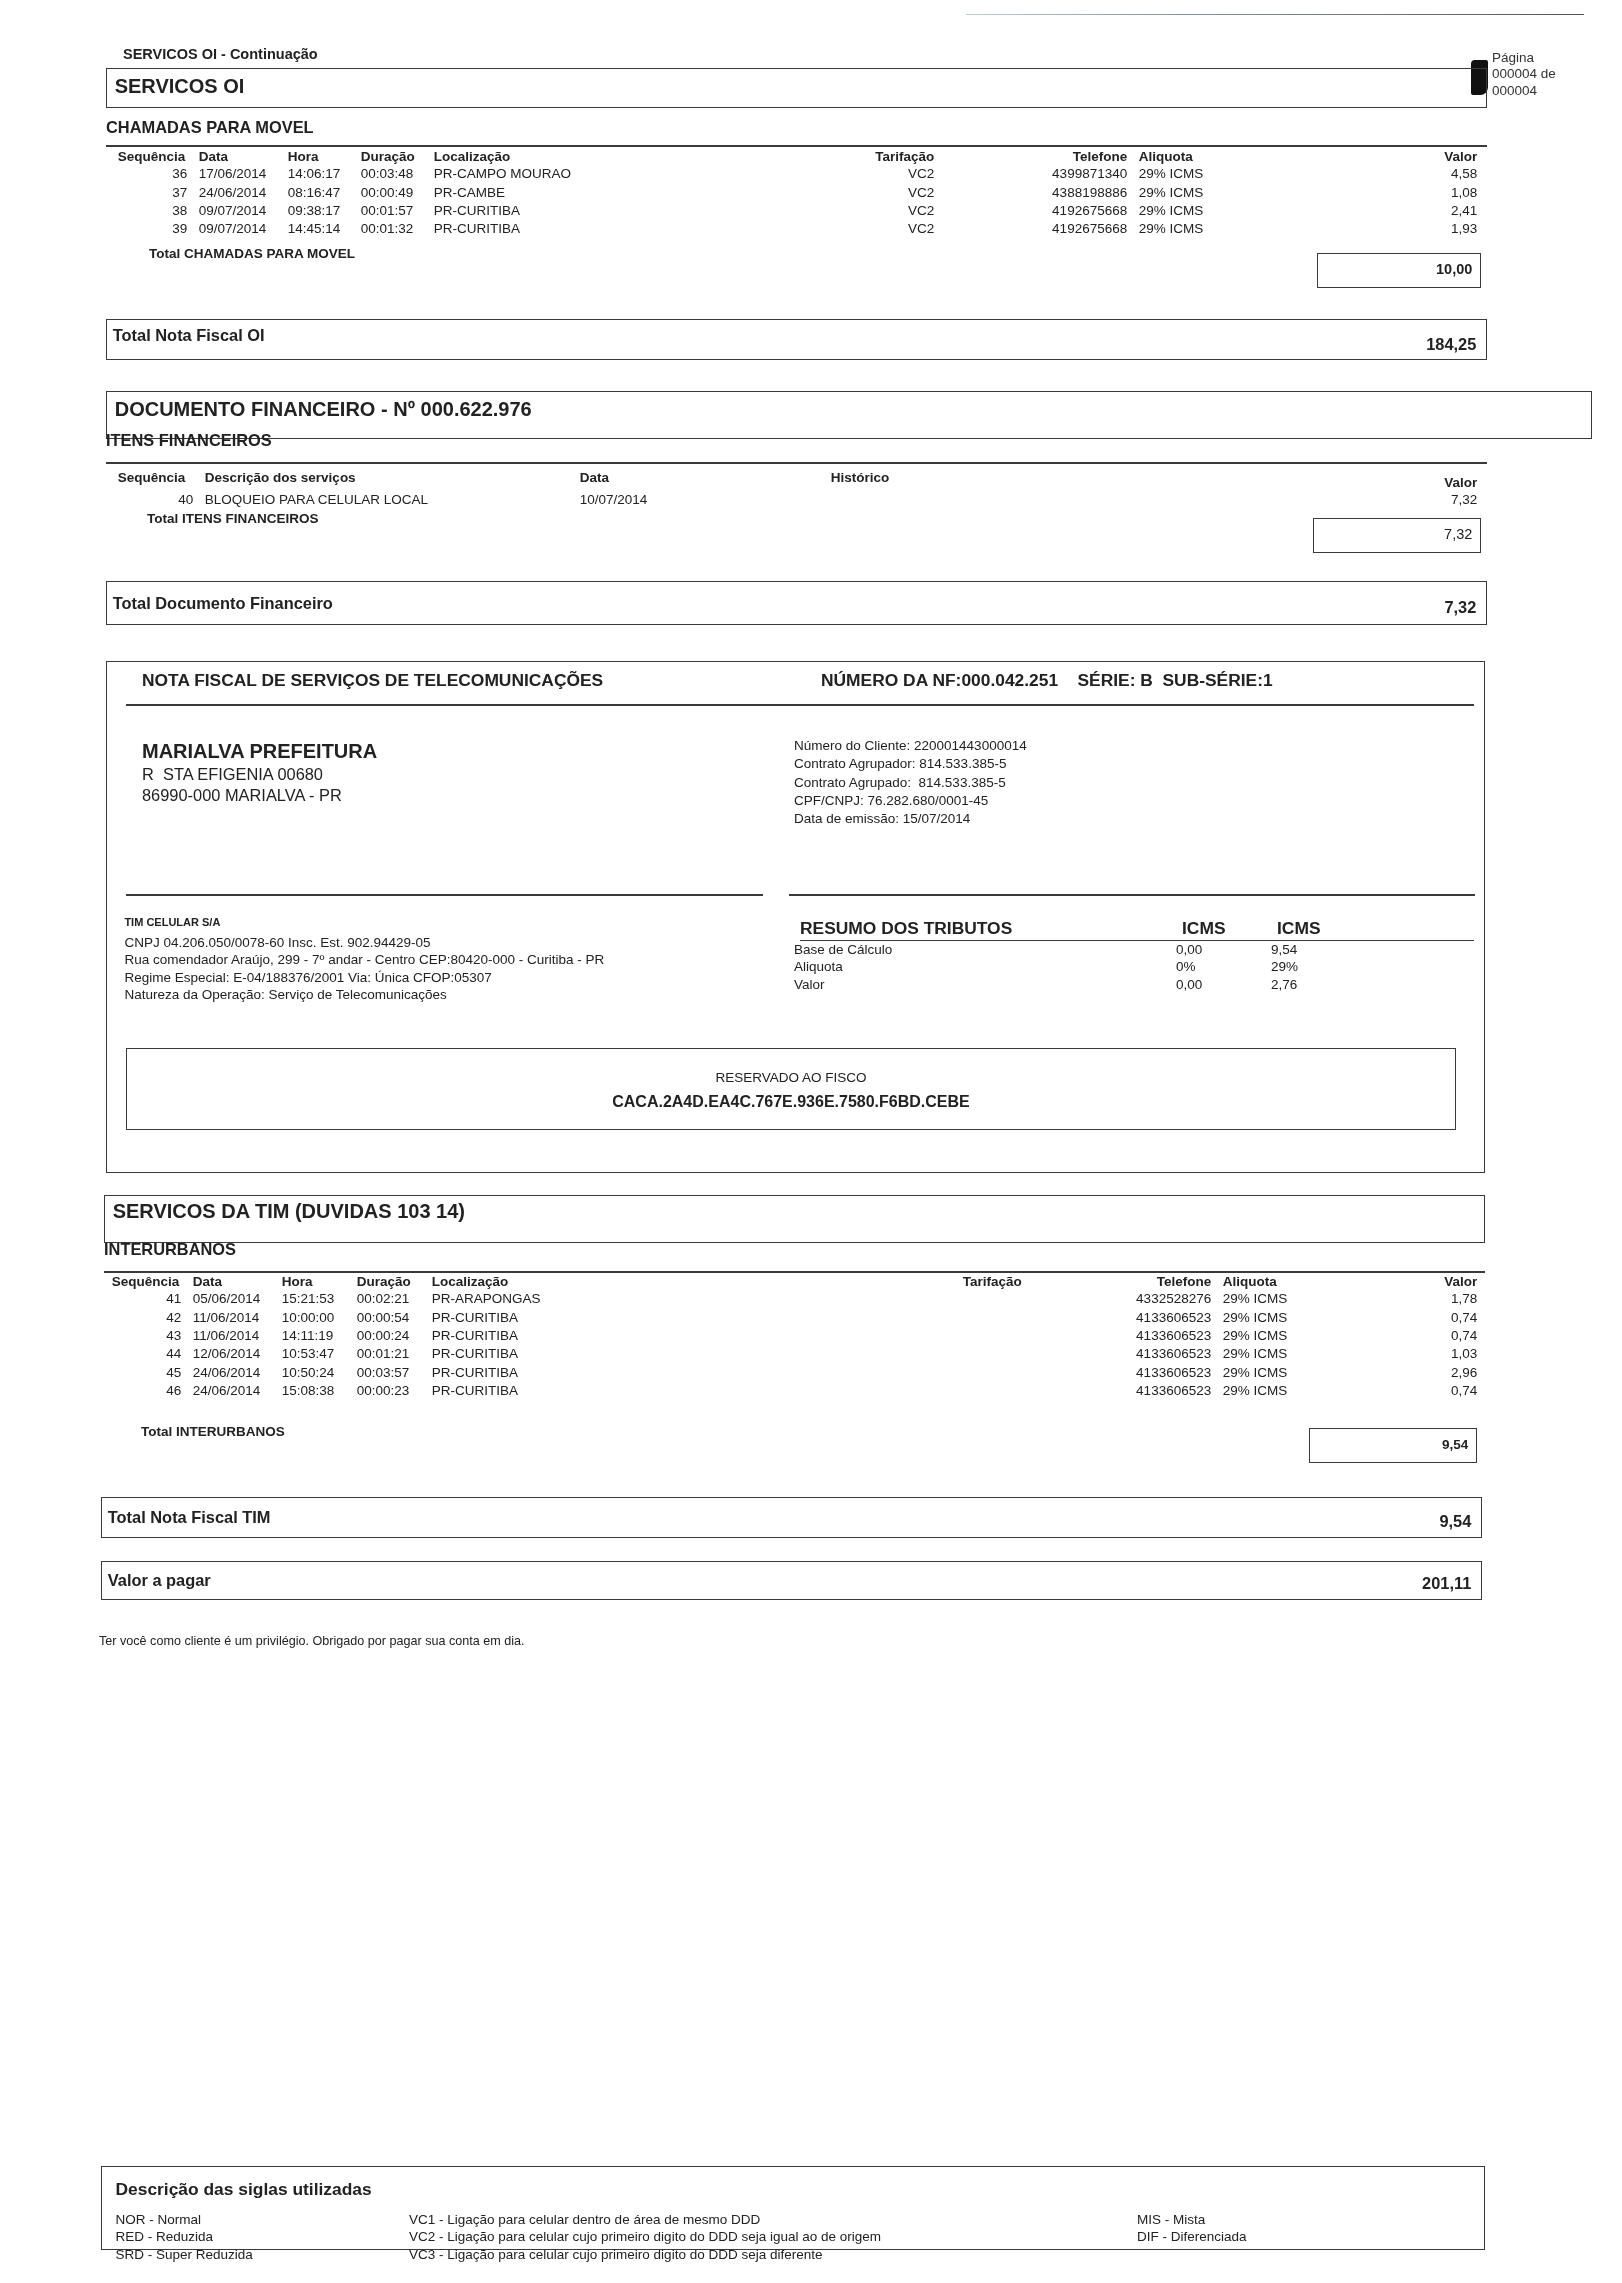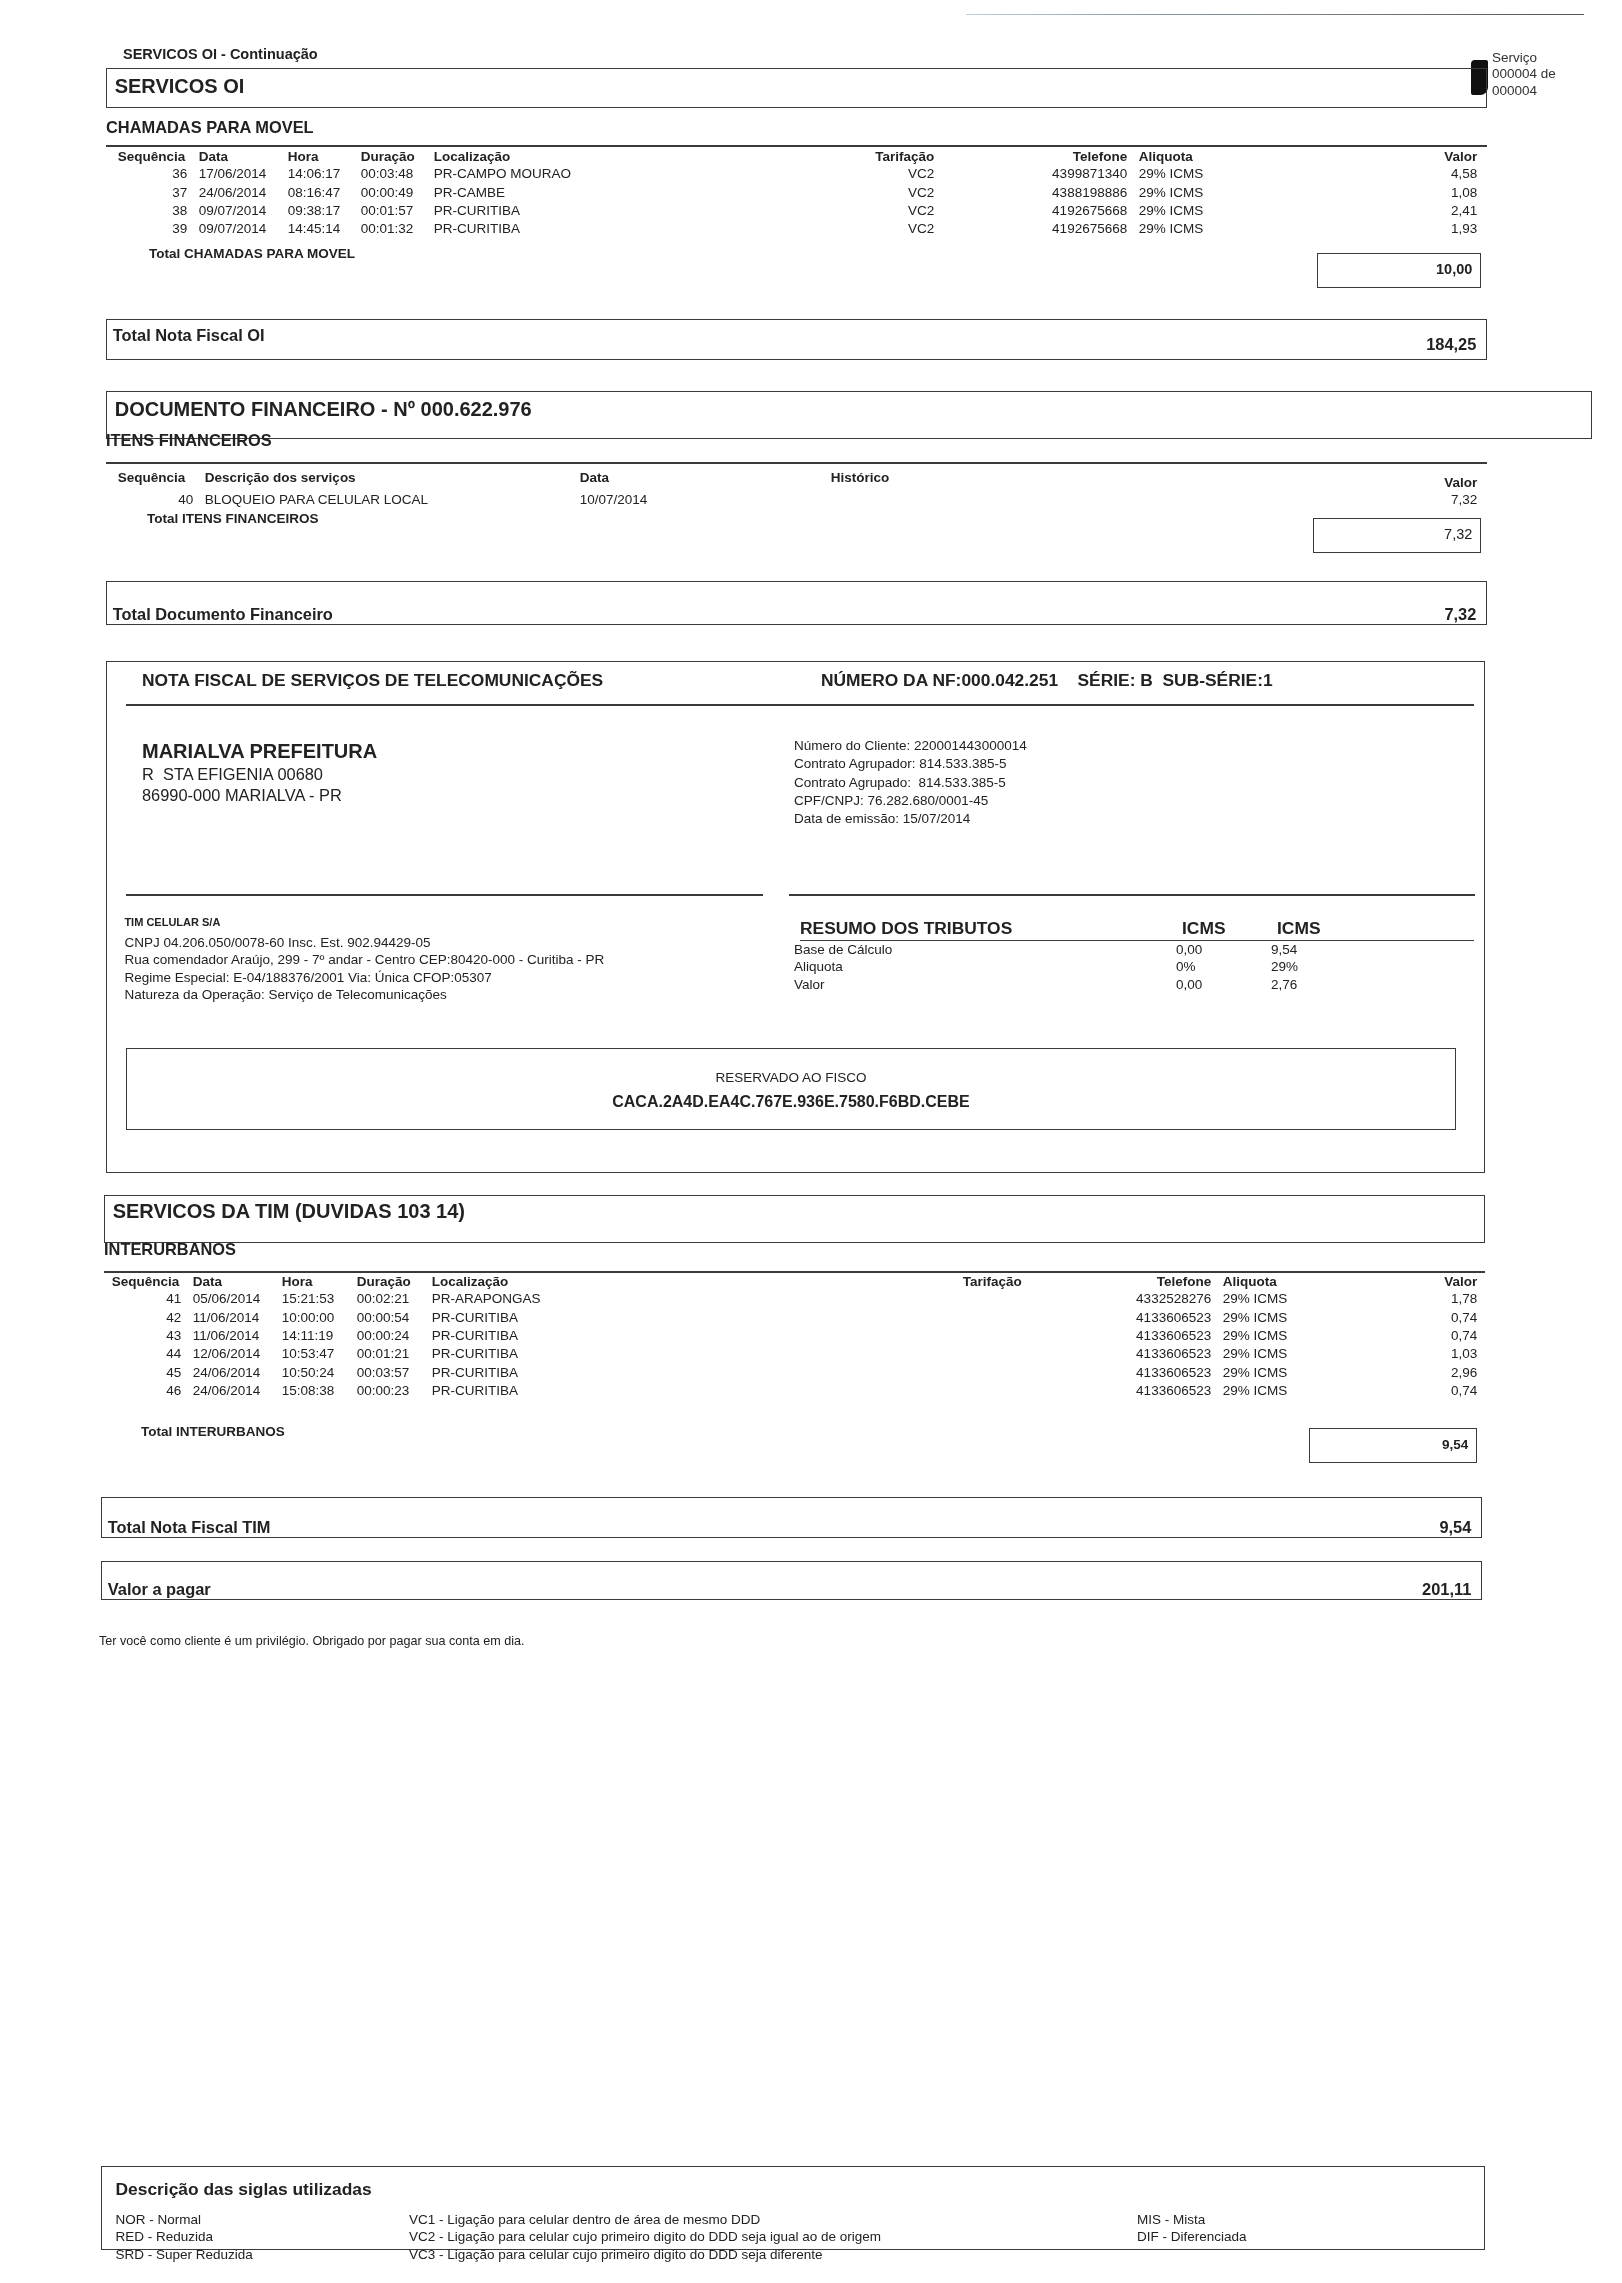--- a/index.html
+++ b/index.html
@@ -11,37 +11,37 @@
   .box { position: absolute; border: 1.9px solid #3a3a3a; }
   .hline { position: absolute; height: 1.9px; background: #3a3a3a; }
   .section-title { font-size: 20px; font-weight: bold; }
   .sub-title { font-size: 16.4px; font-weight: bold; }
   table.items { position: absolute; border-collapse: collapse; font-size: 13.5px; }
   table.items th { font-weight: bold; text-align: left; padding: 0 5.8px; line-height: 16.4px; white-space: nowrap; }
   table.items td { padding: 0 5.8px; line-height: 18.3px; white-space: nowrap; }
   .r { text-align: right !important; }
   .total-label { font-size: 14.5px; font-weight: bold; }
   .val-box { position: absolute; border: 1.9px solid #3a3a3a; text-align: right; font-weight: bold; font-size: 14.5px; padding-right: 7.7px; }
-  .summary-row { position: absolute; border: 1.9px solid #3a3a3a; display: flex; justify-content: space-between; align-items: flex-end; padding: 0 9.7px 0 5.8px; font-weight: bold; font-size: 16.4px; }
+  .summary-row { position: absolute; border: 1.9px solid #3a3a3a; display: flex; justify-content: space-between; align-items: center; padding: 0 9.7px 0 5.8px; font-weight: bold; font-size: 16.4px; }
   .page-info { position: absolute; left: 1492px; top: 50px; font-size: 13.5px; line-height: 16.4px; color: #333; }
   .page-marker { position: absolute; left: 1471px; top: 60px; width: 17.4px; height: 35px; background: #111; border-radius: 3.9px 1.9px 7.7px 1.9px; }
   .nf-box { position: absolute; left: 106px; top: 661px; width: 1379px; height: 512px; border: 1.9px solid #3a3a3a; }
   .small { font-size: 13.5px; line-height: 18.3px; }
   .fisco-box { position: absolute; left: 126px; top: 1048px; width: 1330px; height: 82px; border: 1.9px solid #3a3a3a; text-align: center; }
   .legend-box { position: absolute; left: 101px; top: 2166px; width: 1384px; height: 84px; border: 1.9px solid #3a3a3a; }
 </style>
 </head>
 <body>
 
 <div class="topline"></div>
 
 <div class="abs cont-title">SERVICOS OI - Continuação</div>
 <div class="page-marker"></div>
 <div class="page-info">
-  <div>Serviço</div>
+  <div>Página</div>
   <div>000004 de</div>
   <div>000004</div>
 </div>
 
 <div class="box" style="left:106px;top:68px;width:1381px;height:40px;padding:5.8px 7.7px;">
   <span class="section-title">SERVICOS OI</span>
 </div>
 <div class="abs sub-title" style="left:106px;top:118px;">CHAMADAS PARA MOVEL</div>
 <div class="hline" style="left:106px;top:145px;width:1381px;"></div>
 

